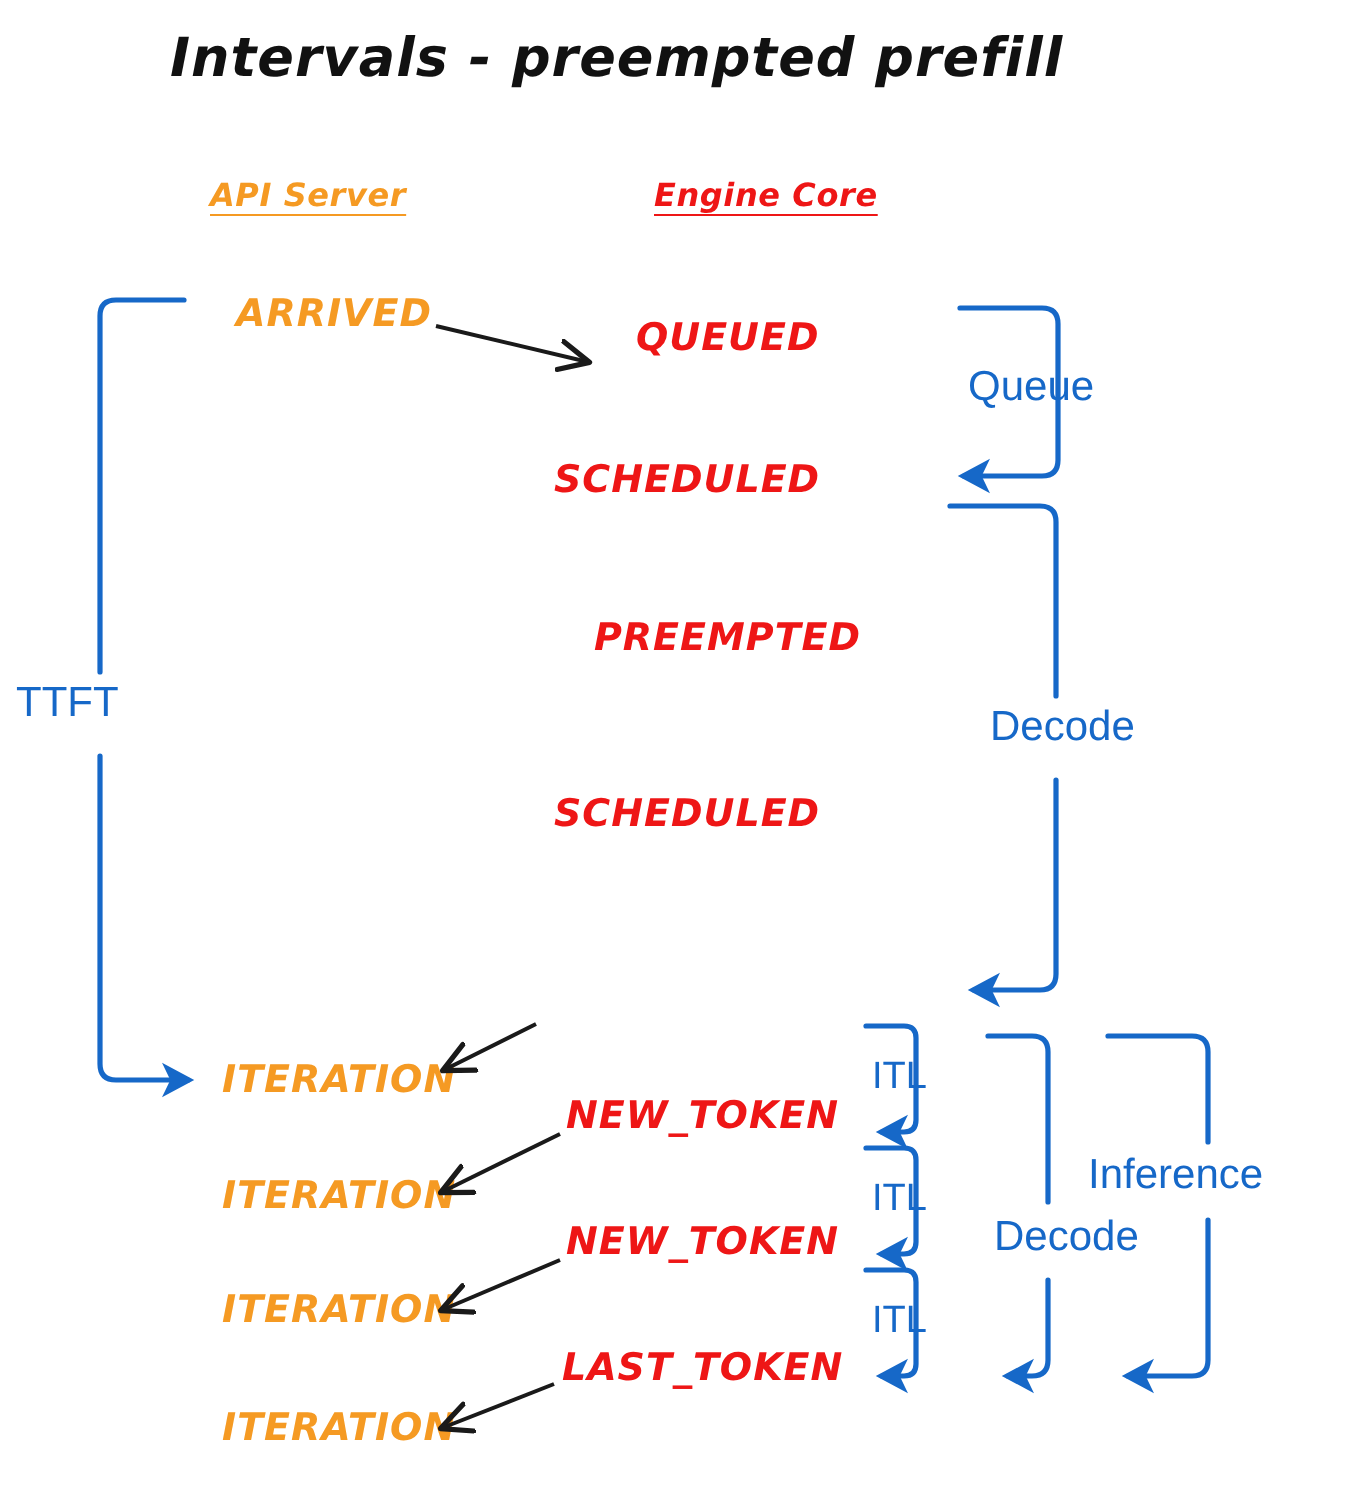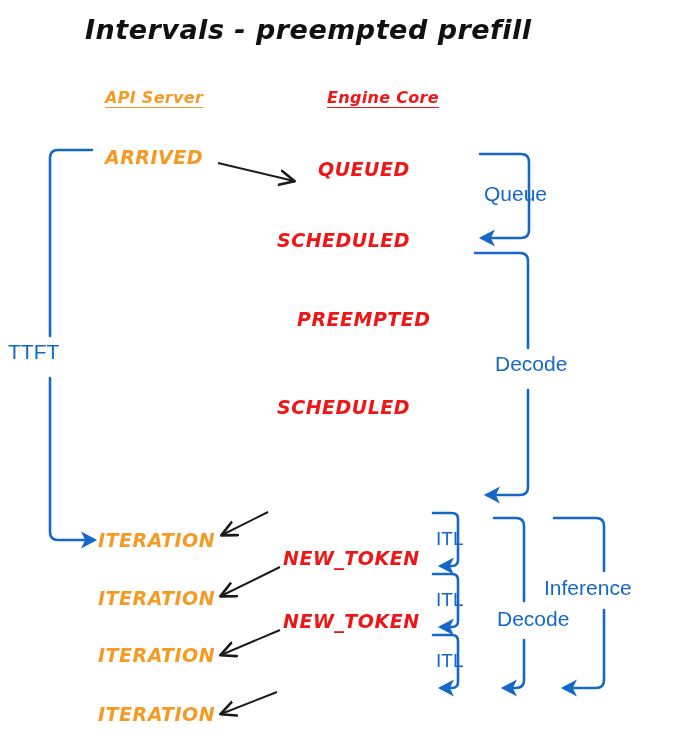--- a/index.html
+++ b/index.html
@@ -42,21 +42,21 @@
     letter-spacing: 0.3px;
   }
   
   .state {
     font-family: "DejaVu Sans", sans-serif;
     font-size: 19px;
     font-weight: bold;
     font-style: italic;
     letter-spacing: 0.5px;
   }
-  .orange { color: #F59A23; }
+  .orange { color: #F59A23; margin-left: 13px; }
   .red    { color: #EE1616; }
   
   .anno {
     font-family: "Liberation Sans", sans-serif;
     font-size: 21px;
     font-weight: normal;
     color: #1668C8;
     letter-spacing: 0px;
   }
   .anno-sm {
@@ -88,20 +88,21 @@
   <div class="lbl state orange" style="left:98px; top:589px;">ITERATION</div>
   <div class="lbl state orange" style="left:98px; top:646px;">ITERATION</div>
   <div class="lbl state orange" style="left:98px; top:705px;">ITERATION</div>
 
   <div class="lbl state red" style="left:318px; top:160px;">QUEUED</div>
   <div class="lbl state red" style="left:277px; top:231px;">SCHEDULED</div>
   <div class="lbl state red" style="left:277px; top:310px;margin-left:20px;">PREEMPTED</div>
   <div class="lbl state red" style="left:277px; top:398px;">SCHEDULED</div>
   <div class="lbl state red" style="left:283px; top:549px;">NEW_TOKEN</div>
   <div class="lbl state red" style="left:283px; top:612px;">NEW_TOKEN</div>
+  <div class="lbl state red" style="left:281px; top:675px;">LAST_TOKEN</div>
 
   <div class="lbl anno" style="left:8px; top:341px;">TTFT</div>
   <div class="lbl anno" style="left:484px; top:183px;">Queue</div>
   <div class="lbl anno" style="left:495px; top:353px;">Decode</div>
   <div class="lbl anno-sm" style="left:436px; top:529px;">ITL</div>
   <div class="lbl anno-sm" style="left:436px; top:590px;">ITL</div>
   <div class="lbl anno-sm" style="left:436px; top:651px;">ITL</div>
   <div class="lbl anno" style="left:497px; top:608px;">Decode</div>
   <div class="lbl anno" style="left:544px; top:577px;">Inference</div>
 

